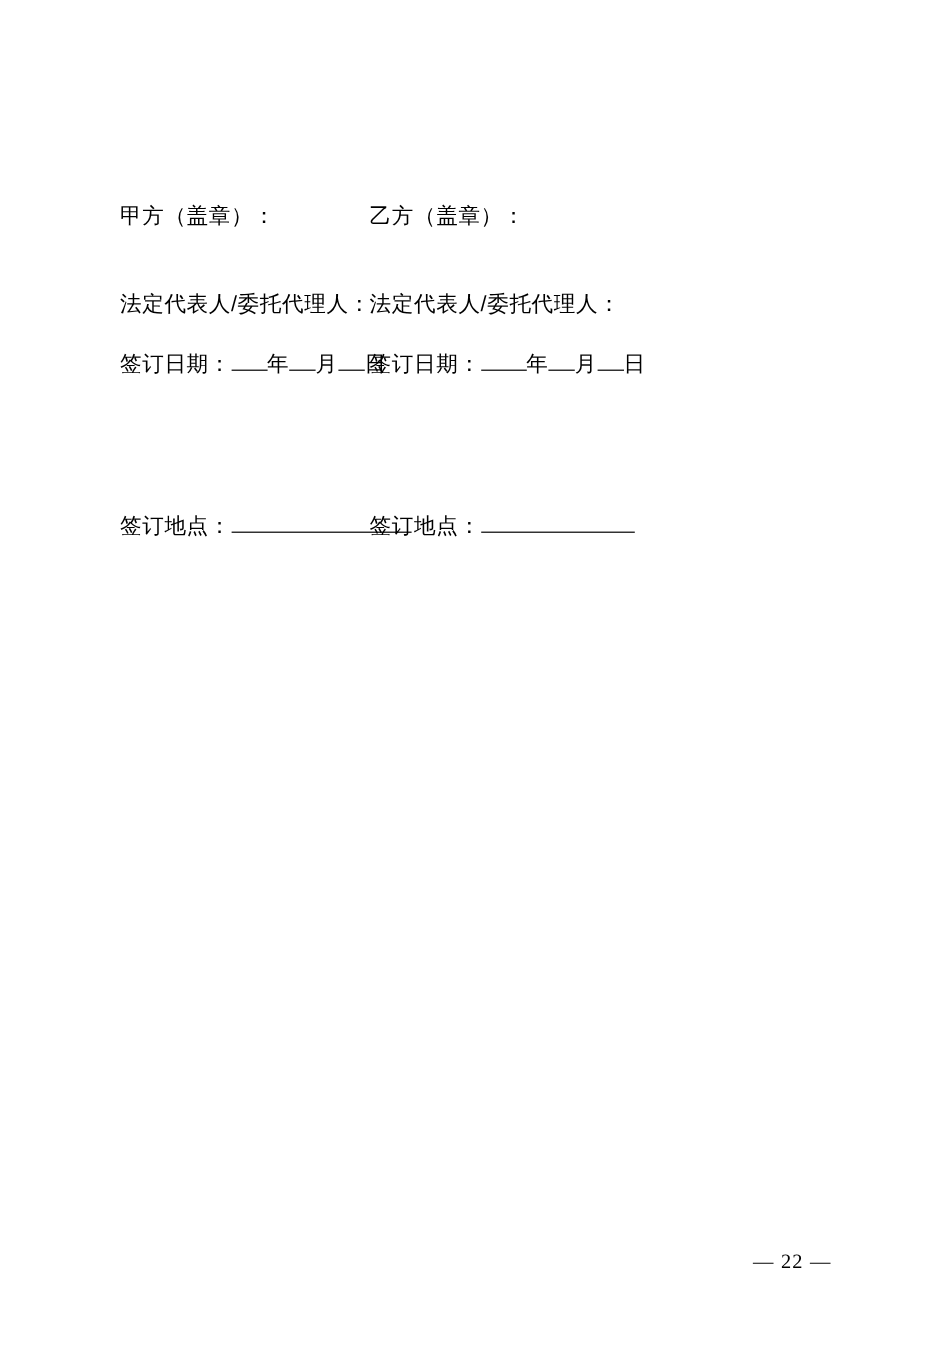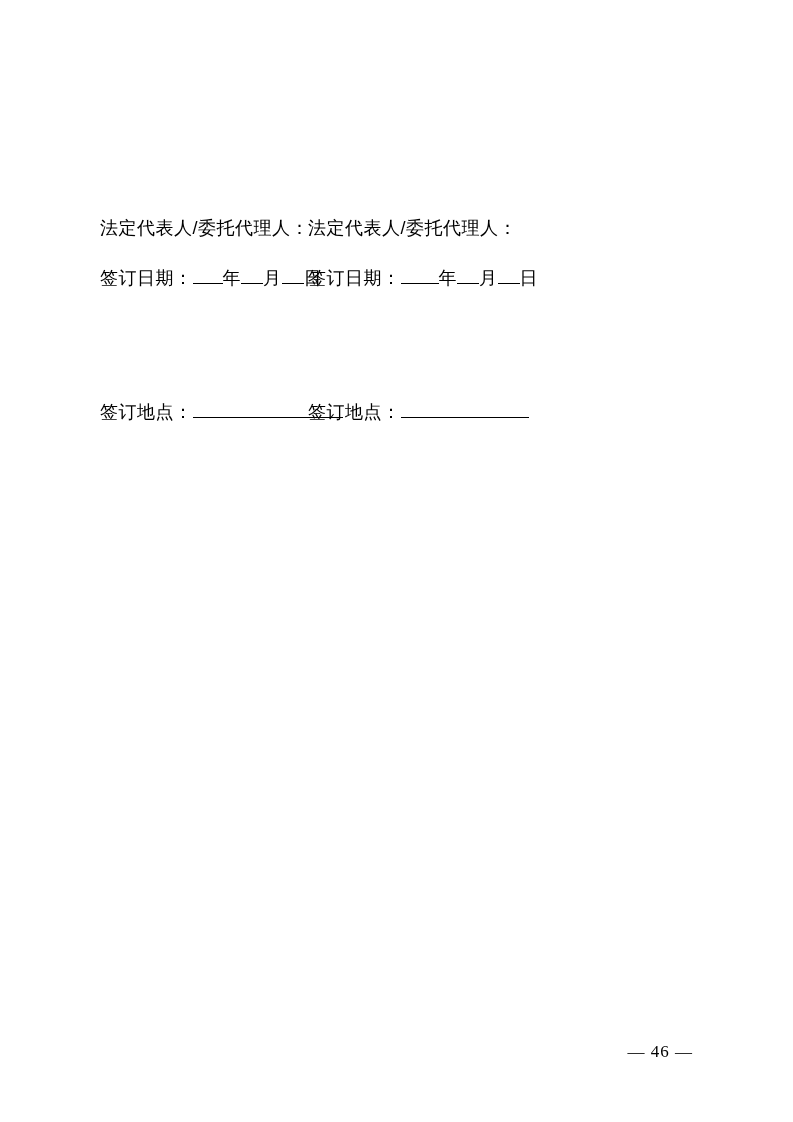--- a/index.html
+++ b/index.html
@@ -78,20 +78,26 @@
   }
 </style>
 </head>
 <body>
 
 <div class="page">
 
   <div class="signature-block">
 
     <div class="sig-row row-party">
+      <div class="col-left">
+        <span class="line-text">甲方（盖章）：</span>
+      </div>
+      <div class="col-right">
+        <span class="line-text">乙方（盖章）：</span>
+      </div>
     </div>
 
     <div class="sig-row row-rep">
       <div class="col-left">
         <span class="line-text">法定代表人/委托代理人：</span>
       </div>
       <div class="col-right">
         <span class="line-text">法定代表人/委托代理人：</span>
       </div>
     </div>
@@ -109,15 +115,15 @@
       <div class="col-left">
         <span class="line-text"><span>签订地点：</span><span class="blank b-long"></span></span>
       </div>
       <div class="col-right">
         <span class="line-text"><span>签订地点：</span><span class="blank b-long2"></span></span>
       </div>
     </div>
 
   </div>
 
-  <div class="page-number">— 46 —</div>
+  <div class="page-number">— 22 —</div>
 
 </div>
 
 </body></html>

